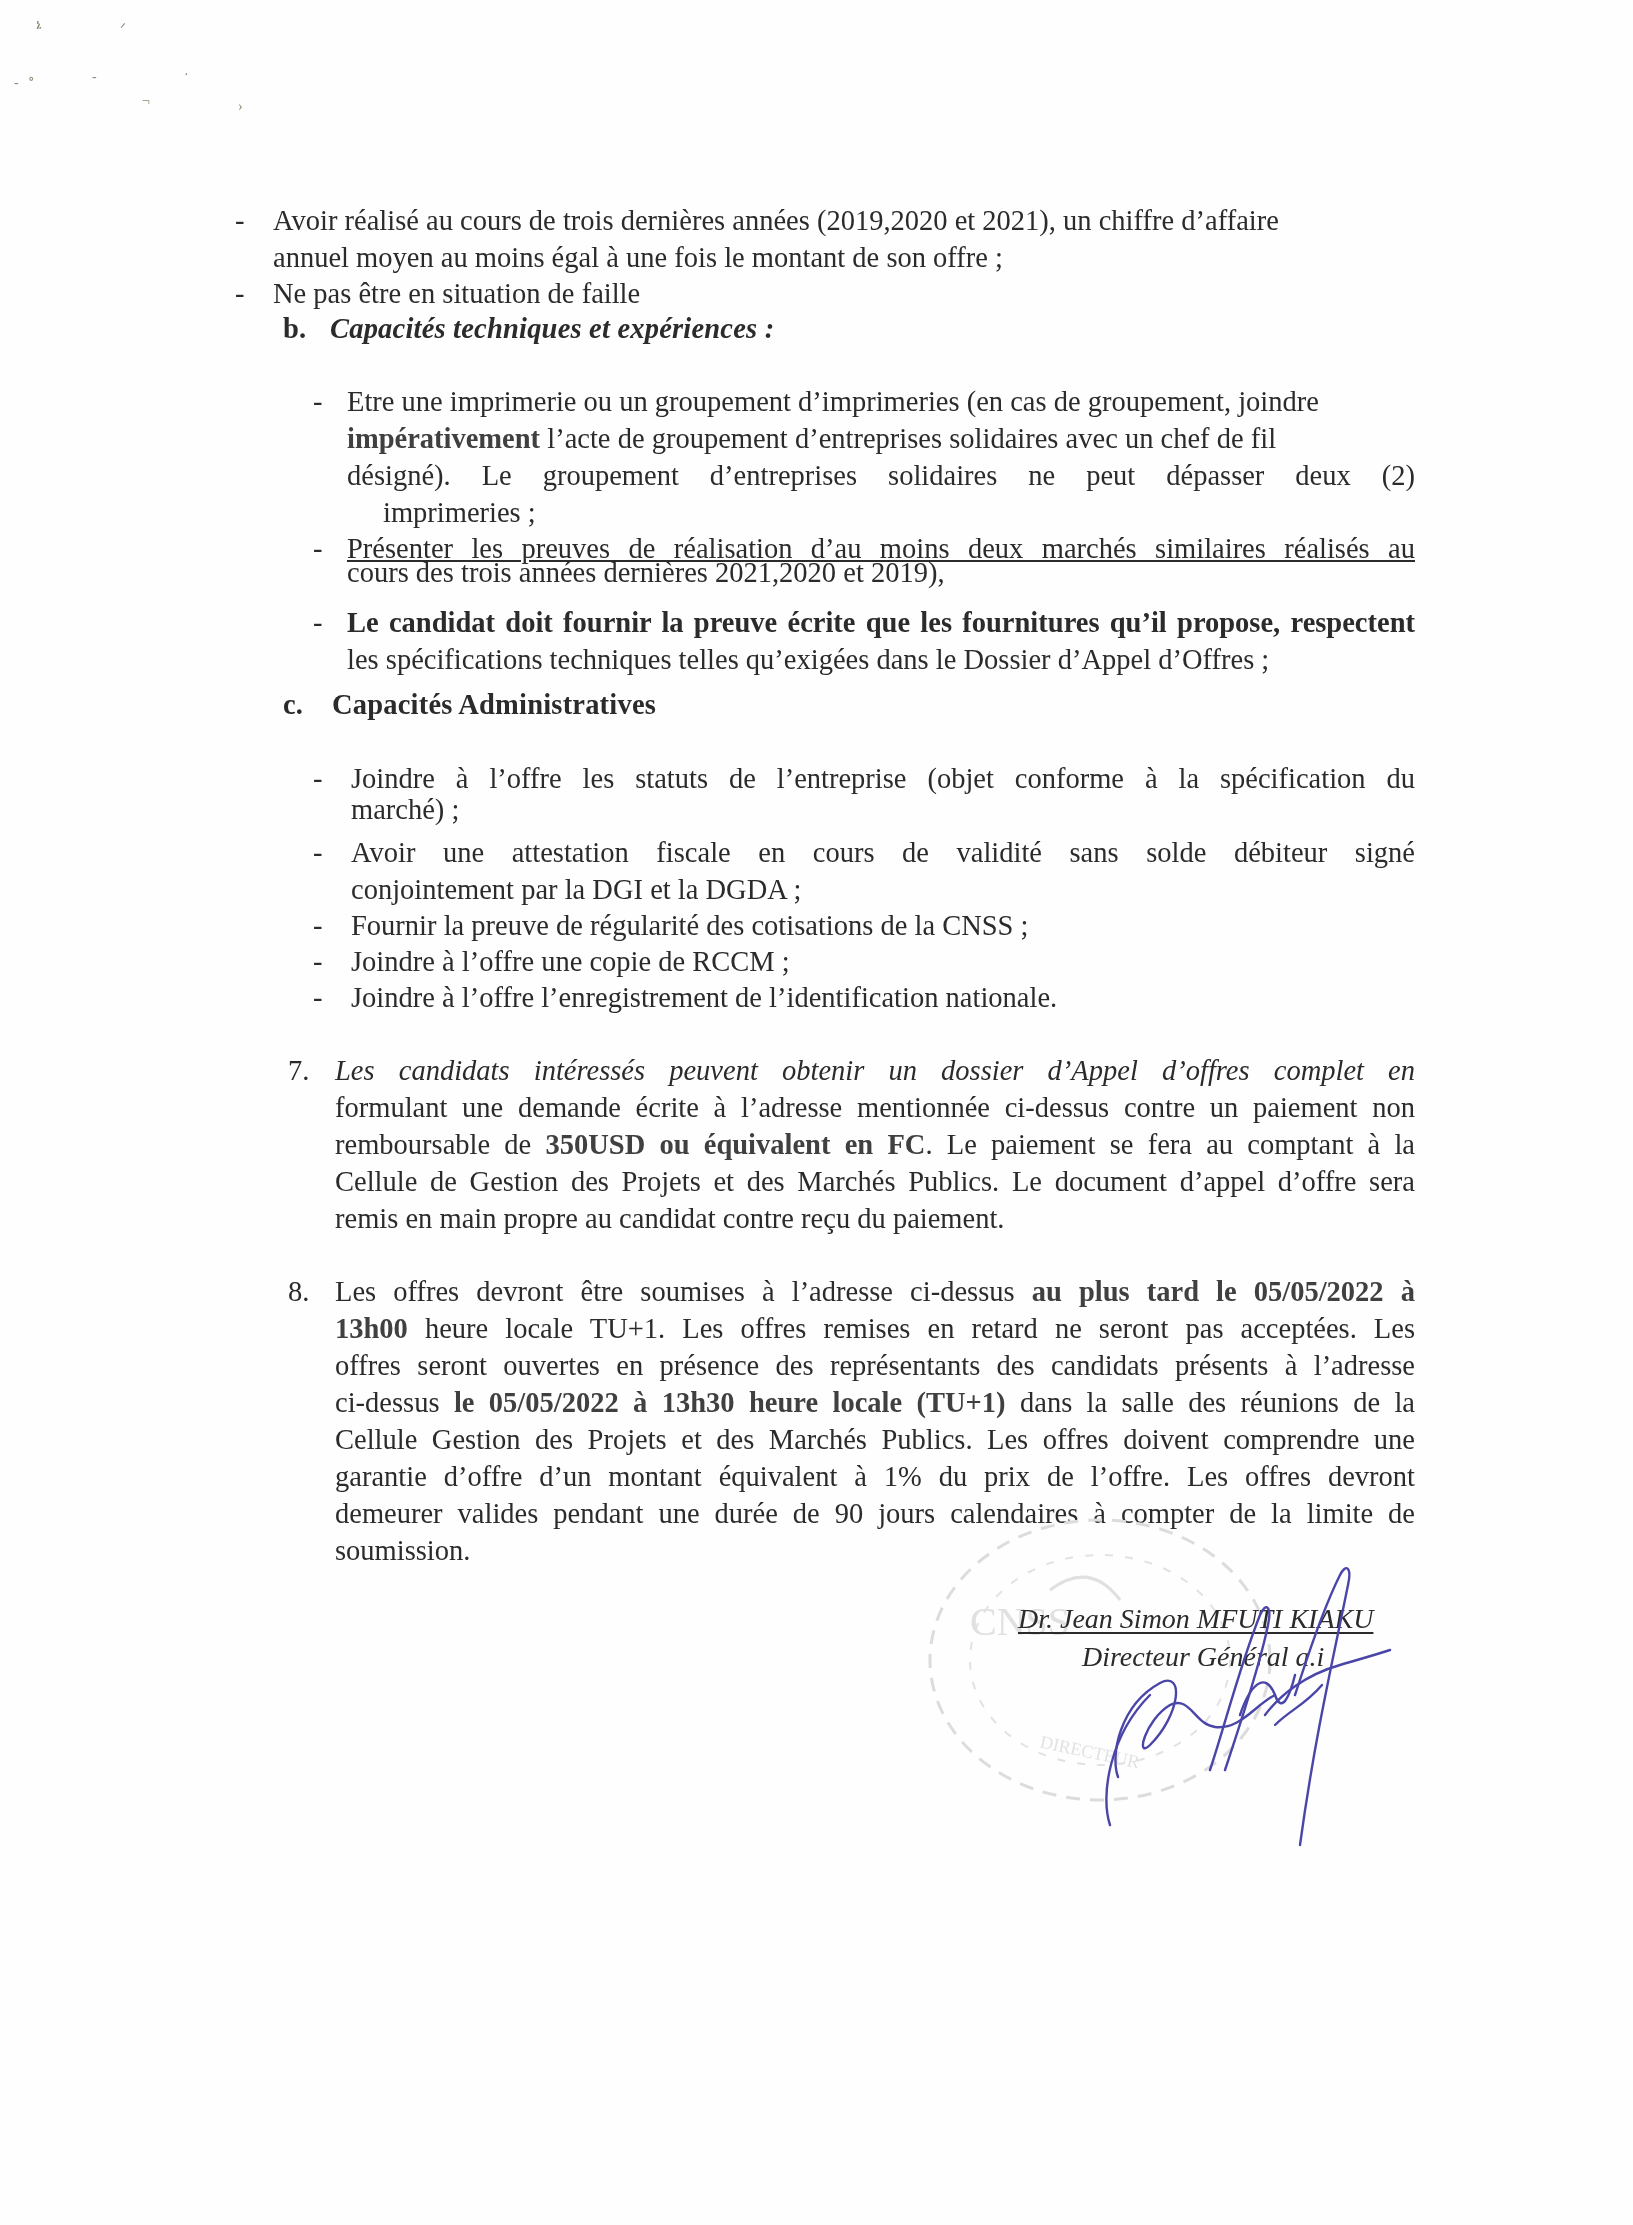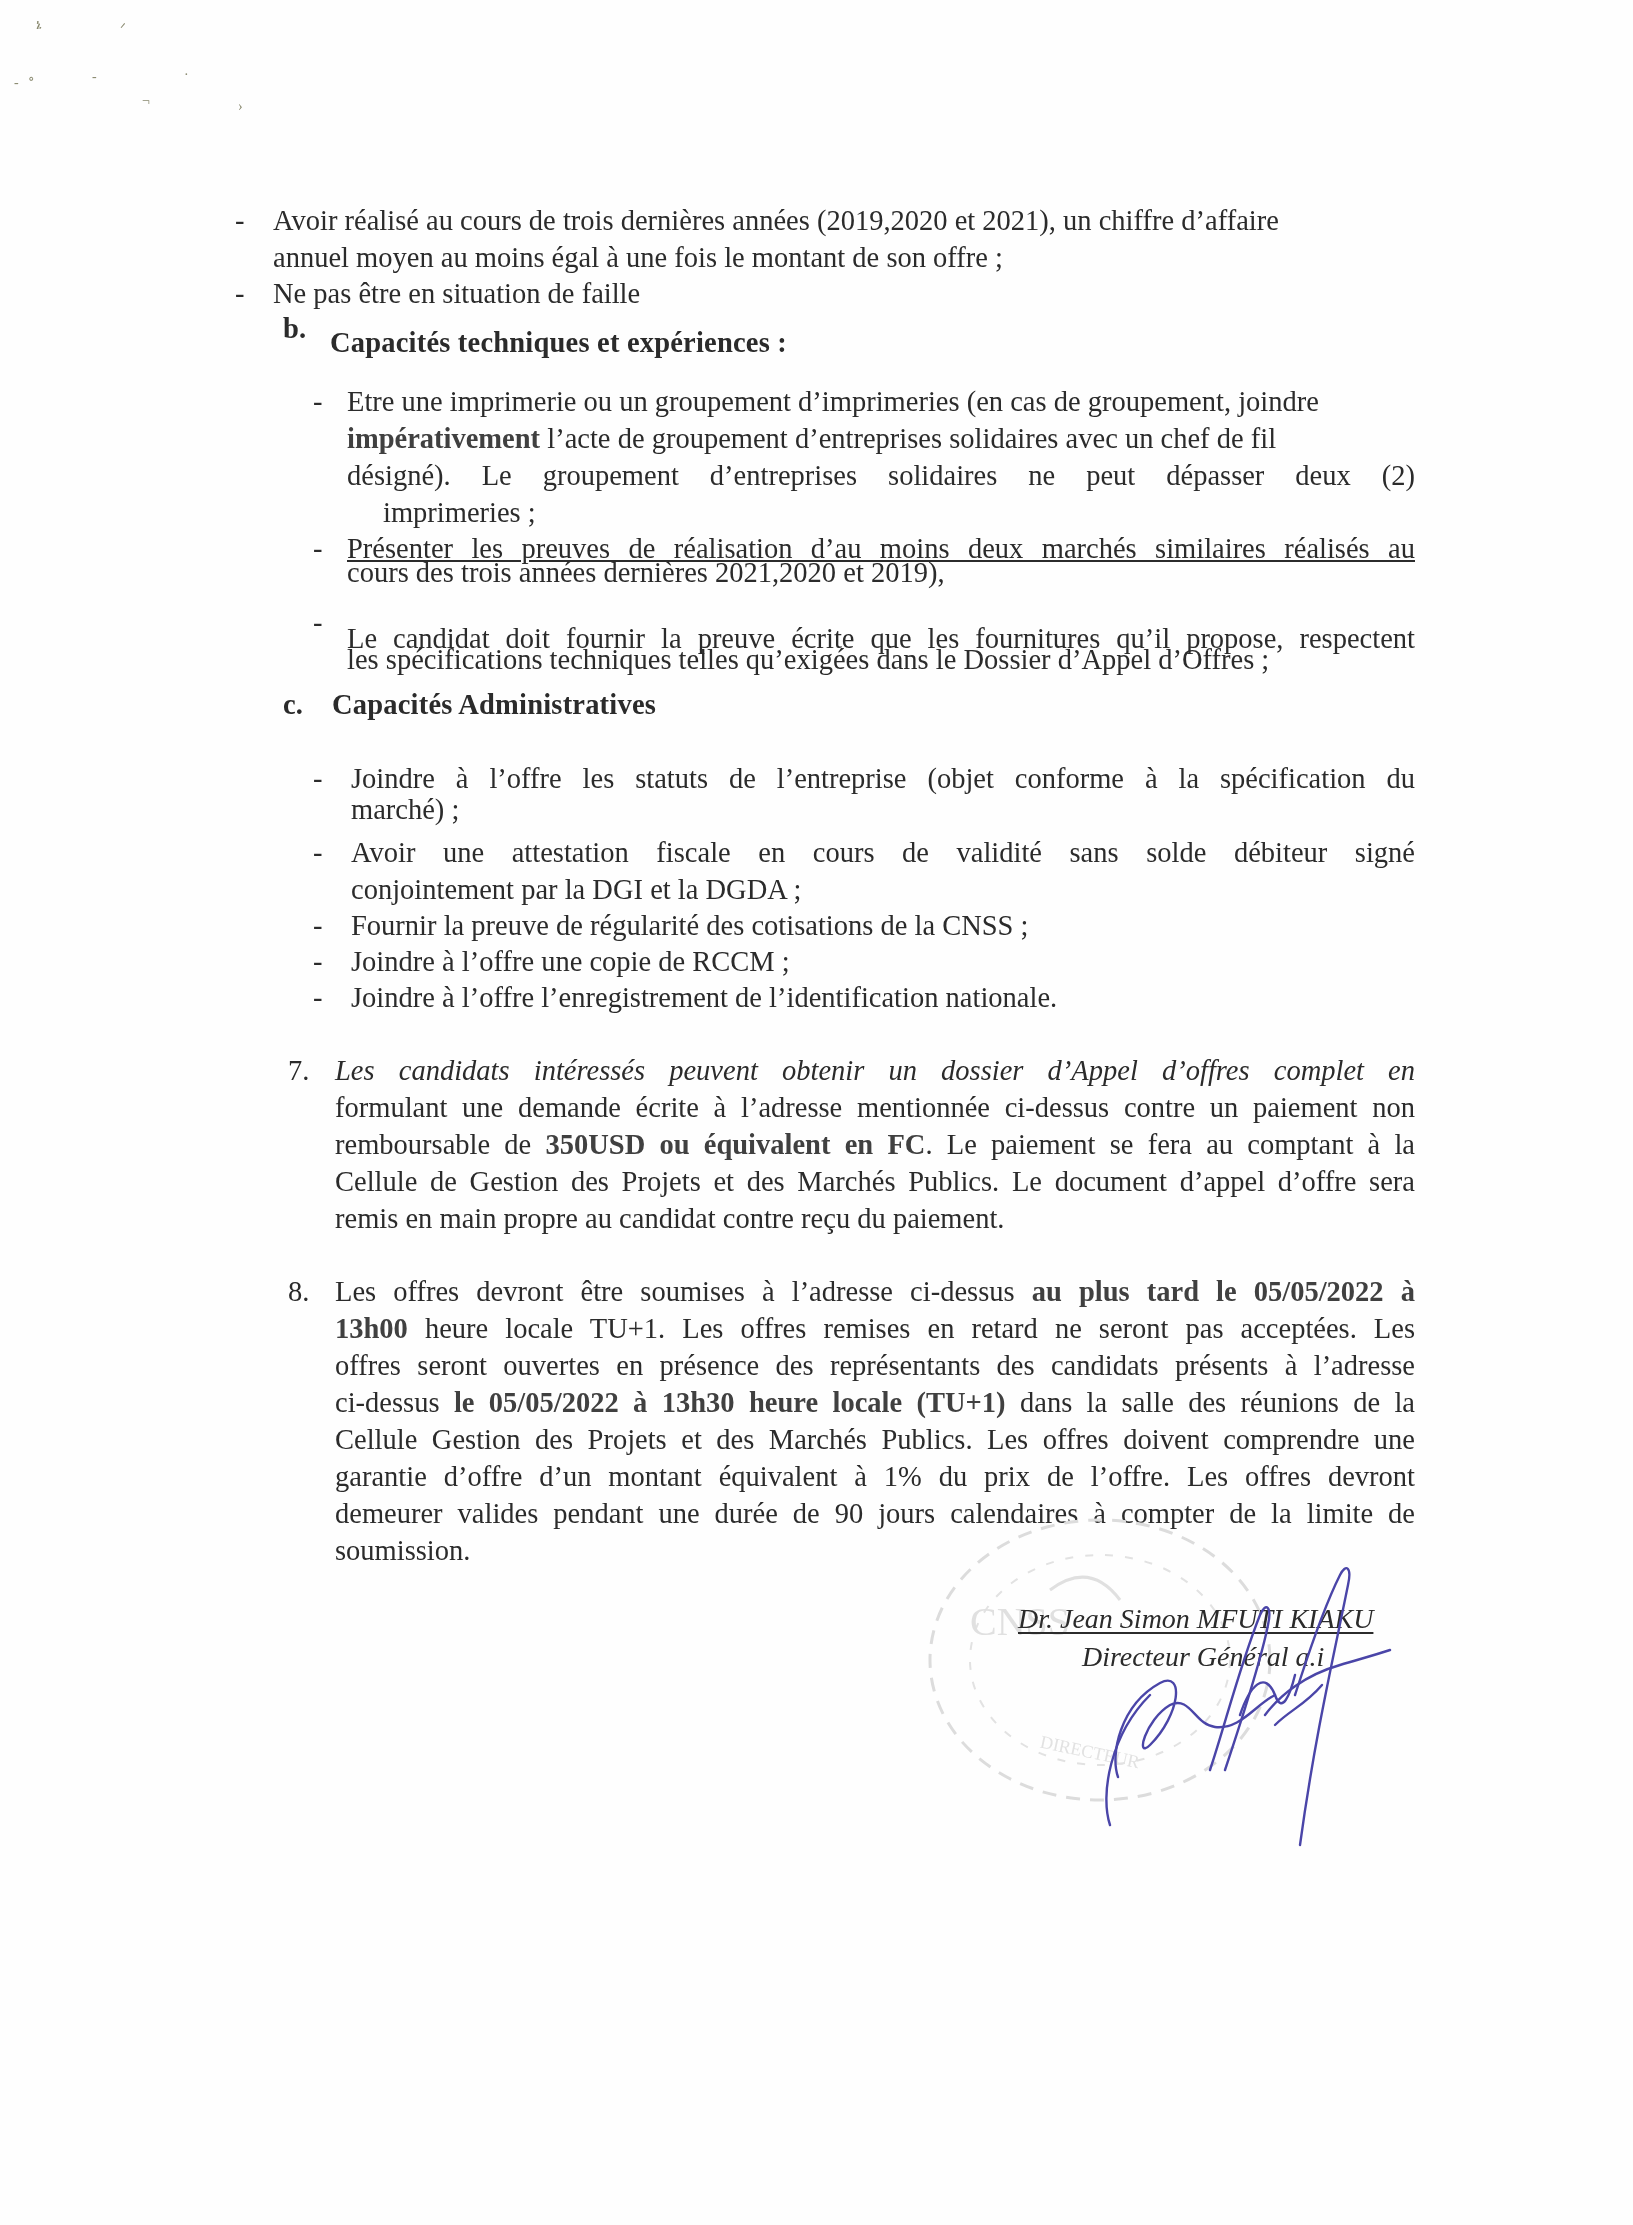--- a/index.html
+++ b/index.html
@@ -44,42 +44,42 @@
     <div class="just just-last" style="left:273px;top:202px;width:1142px;">
       <span>Avoir réalisé au cours de trois dernières années (2019,2020 et 2021), un chiffre d’affaire</span>
     </div>
     <div class="line" style="left:273px;top:239px;">annuel moyen au moins égal à une fois le montant de son offre ;</div>
     <span class="dash" style="left:235px;top:275px;">-</span>
     <div class="line" style="left:273px;top:275px;">Ne pas être en situation de faille</div>
   </div>
 
   <div>
     <span class="heading abs" style="left:283px;top:310px;">b.</span>
-    <span class="heading abs" style="left:330px;top:324px;">Capacités techniques et expériences :</span>
+    <span class="heading abs" style="left:330px;top:310px;font-style:italic;">Capacités techniques et expériences :</span>
 
     <span class="dash" style="left:313px;top:383px;">-</span>
     <div class="just just-last" style="left:347px;top:383px;width:1068px;">
       <span>Etre une imprimerie ou un groupement d’imprimeries (en cas de groupement, joindre</span>
     </div>
     <div class="just just-last" style="left:347px;top:420px;width:1068px;">
       <b>impérativement</b><span> l’acte de groupement d’entreprises solidaires avec un chef de fil</span>
     </div>
     <div class="just just-last" style="left:347px;top:457px;width:1068px;text-align-last:justify;">
       <span>désigné). Le groupement d’entreprises solidaires ne peut dépasser deux (2)</span>
     </div>
     <div class="line" style="left:347px;top:494px;margin-left:36px;">imprimeries ;</div>
 
     <span class="dash" style="left:313px;top:530px;">-</span>
     <div class="just" style="left:347px;top:530px;width:1068px;text-align-last:justify;text-decoration:underline;">
       <span>Présenter les preuves de réalisation d’au moins deux marchés similaires réalisés au</span>
     </div>
     <div class="line" style="left:347px;top:554px;">cours des trois années dernières 2021,2020 et 2019),</div>
 
     <span class="dash" style="left:313px;top:604px;">-</span>
-    <div class="just" style="left:347px;top:620px;width:1068px;text-align-last:justify;">
+    <div class="just" style="left:347px;top:604px;width:1068px;text-align-last:justify;font-weight:bold;">
       <span>Le candidat doit fournir la preuve écrite que les fournitures qu’il propose, respectent</span>
     </div>
     <div class="line" style="left:347px;top:641px;">les spécifications techniques telles qu’exigées dans le Dossier d’Appel d’Offres ;</div>
   </div>
 
   <div>
     <span class="heading abs" style="left:283px;top:686px;">c.</span>
     <span class="heading abs" style="left:332px;top:686px;">Capacités Administratives</span>
 
     <span class="dash" style="left:313px;top:760px;">-</span>

